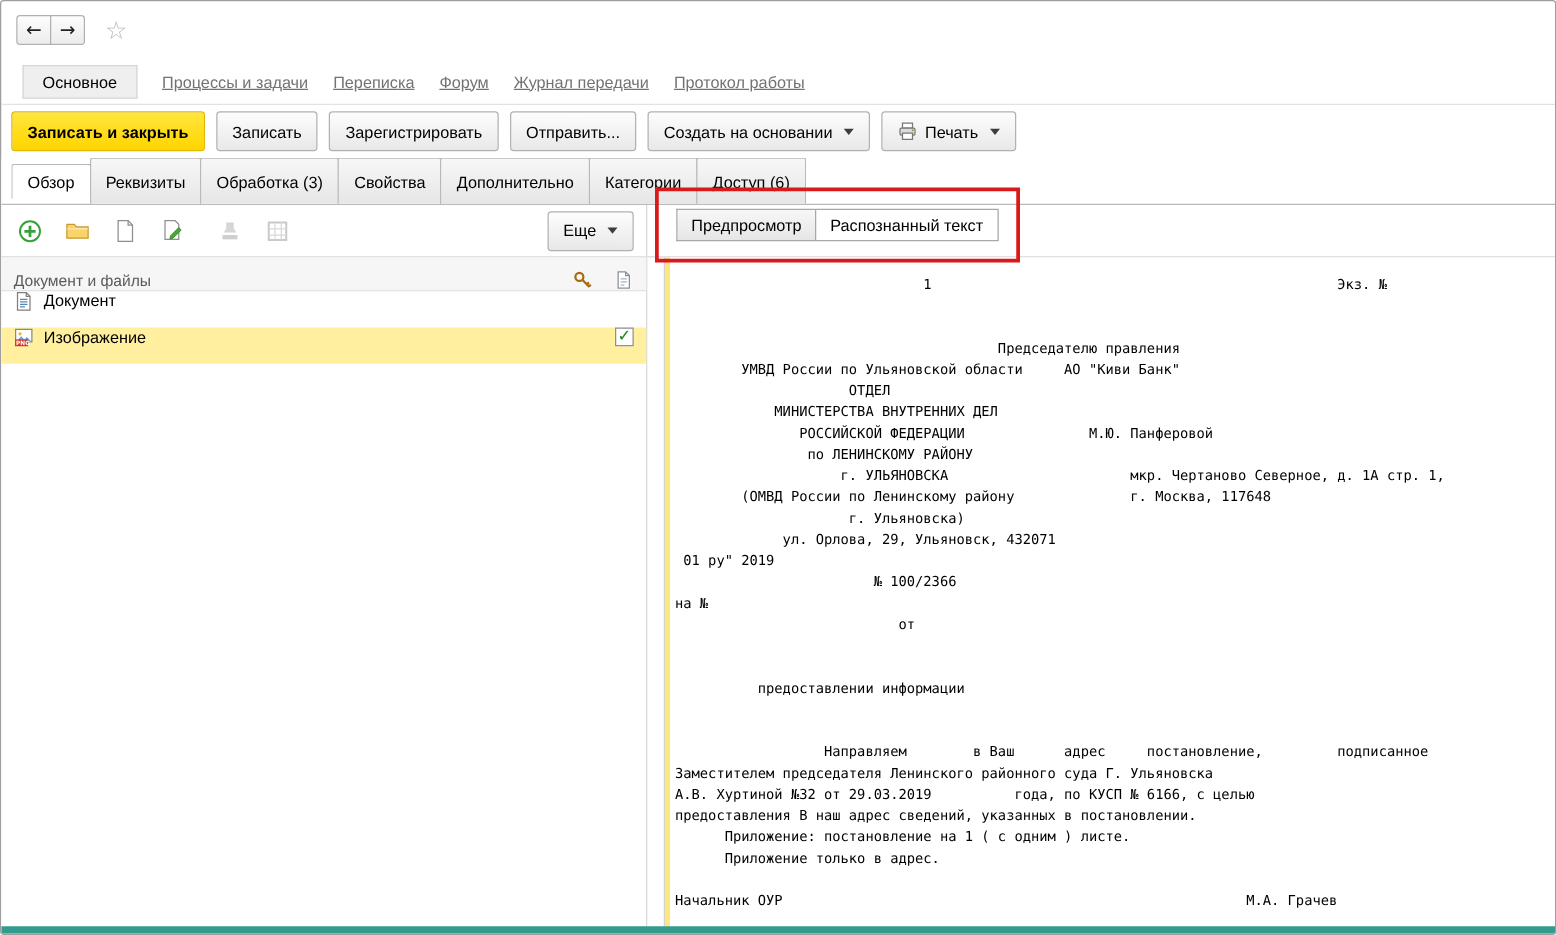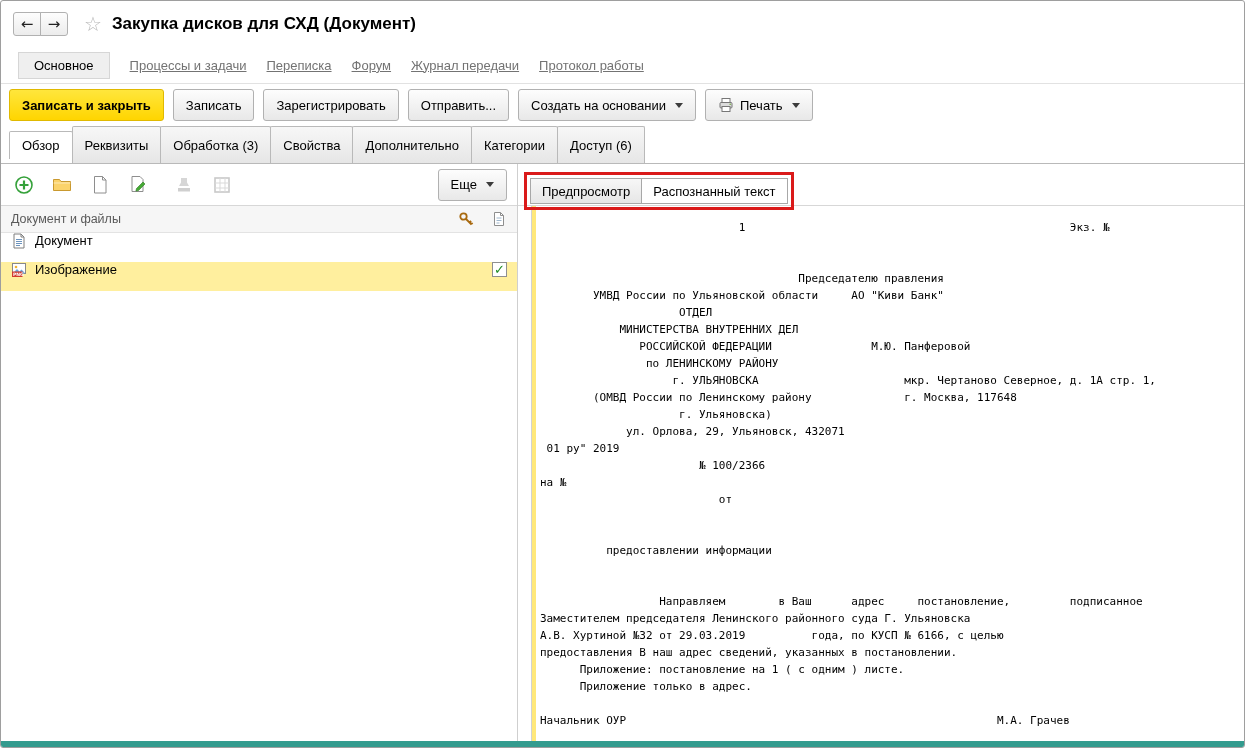--- a/index.html
+++ b/index.html
@@ -60,37 +60,37 @@
     display: flex; flex-direction: column; background: #fff; }
   .panel-toolbar { height: 42px; flex: 0 0 42px; display: flex; align-items: center; gap: 12px;
     padding: 0 10px; border-bottom: 1px solid #d7d7d7; }
   .icon-btn { width: 26px; height: 26px; display: flex; align-items: center; justify-content: center;
     background: transparent; border: none; padding: 0; cursor: pointer; border-radius: 3px; }
   .icon-btn.disabled { cursor: default; }
   .icon-btn.sep { margin-left: 8px; }
   .btn.more { margin-left: auto; justify-content: flex-end; }
 
   .list-header { height: 27px; flex: 0 0 27px; background: #f6f6f6; border-bottom: 1px solid #e3e3e3;
-    display: flex; align-items: center; padding: 0 10px; color: #5a5a5a; font-size: 12.5px; }
+    display: flex; align-items: flex-end; padding: 0 10px; color: #5a5a5a; font-size: 12.5px; }
   .header-icons { margin-left: auto; display: flex; gap: 17px; align-items: center; }
   .icon16 { display: inline-flex; width: 16px; height: 16px; align-items: center; justify-content: center; }
 
   .file-row { height: 29px; flex: 0 0 29px; display: flex; gap: 8px;
     padding: 0 10px; font-size: 13px; cursor: pointer; }
   .file-row.selected { background: #ffef9e; }
   .checkbox { margin-left: auto; width: 15px; height: 15px; background: #fff; border: 1px solid #8f8f8f;
     display: flex; align-items: center; justify-content: center; cursor: pointer; }
   .checkbox span { color: #1f8b24; font-size: 13px; font-weight: bold; line-height: 1;
     font-family: "DejaVu Sans", sans-serif; }
 
   
   .right-panel { flex: 1 1 auto; min-width: 0; display: flex; flex-direction: column; background: #fff; }
   .preview-band { height: 42px; flex: 0 0 42px; border-bottom: 1px solid #d7d7d7;
     display: flex; align-items: flex-end; padding-left: 6px; }
-  .red-box { border: 3px solid #da1a1a; display: inline-flex; padding: 3px; margin-bottom: -5px;
+  .red-box { border: 3px solid #da1a1a; display: inline-flex; padding: 14px; margin-bottom: -5px;
     position: relative; z-index: 3; background: transparent; align-items: flex-end; }
   .ptab { height: 26px; display: flex; align-items: center; padding: 0 11px; font-size: 13px;
     border: 1px solid #a8a8a8; cursor: pointer; white-space: nowrap; }
   .ptab.inactive { background: linear-gradient(#f7f7f7, #e6e6e6); border-right: none; }
   .ptab.active { background: #fff; }
 
   .doc-area { flex: 1 1 auto; min-height: 0; display: flex; margin-left: 13px;
     border-left: 1px solid #d2d2d2; }
   .yellow-strip { width: 4px; flex: 0 0 4px; background: #ffe87a; }
   .doc-content { flex: 1 1 auto; min-width: 0; background: #fff; overflow: hidden; }
@@ -109,21 +109,20 @@
   <header class="titlebar">
     <div class="nav-arrows">
       <button class="arrow-btn back">
           <span>←</span>
         </button>
       <button class="arrow-btn fwd">
           <span>→</span>
         </button>
     </div>
     <span class="star">☆</span>
-    <h1 class="title">Закупка дисков для СХД (Документ)</h1>
   </header>
 
   <nav class="navbar">
     <div class="nav-active">Основное</div>
     <a class="nav-link">Процессы и задачи</a>
     <a class="nav-link">Переписка</a>
     <a class="nav-link">Форум</a>
     <a class="nav-link">Журнал передачи</a>
     <a class="nav-link">Протокол работы</a>
   </nav>

